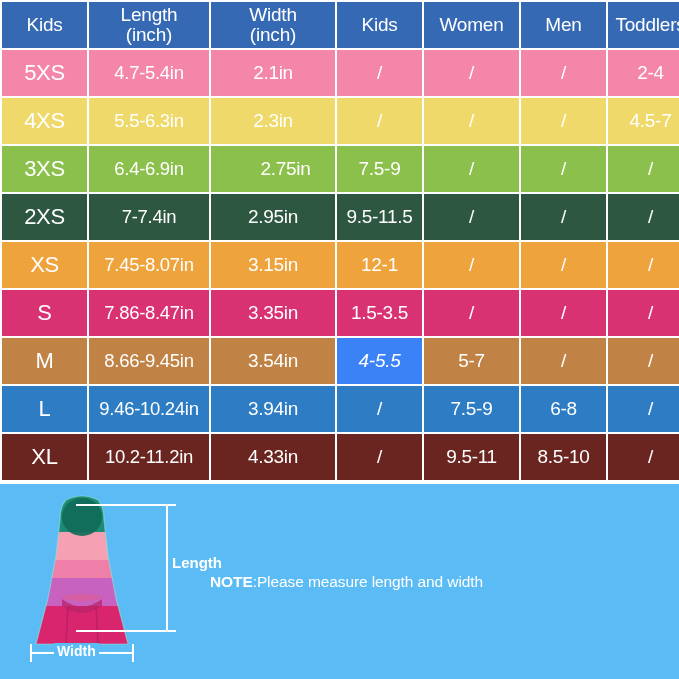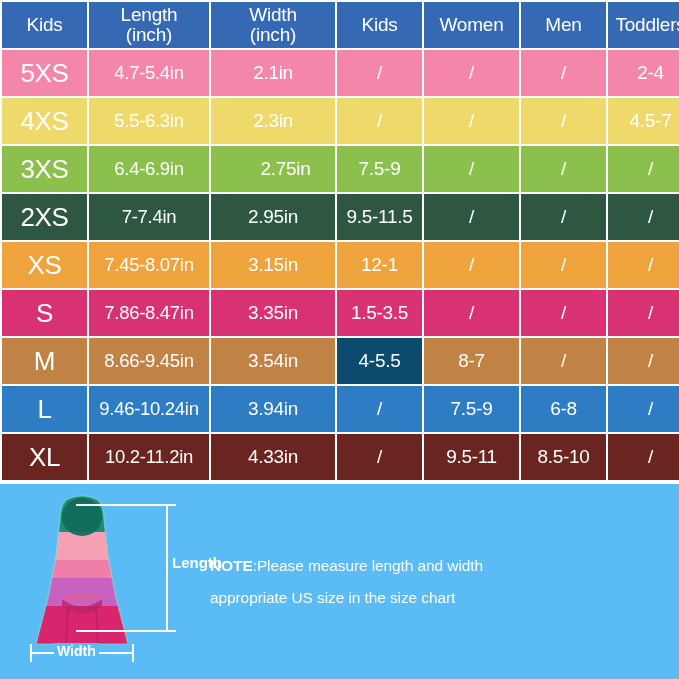--- a/index.html
+++ b/index.html
@@ -37,21 +37,21 @@
     font-size:19px;
     line-height:1.05;
     letter-spacing:-0.2px;
   }
   thead th .sub{display:block;}
   tbody td{
     height:46px;
     font-size:19px;
     letter-spacing:-0.3px;
   }
-  tbody td.size-cell{font-size:26px;}
+  tbody td.size-cell{font-size:22px;}
   tbody td.len-cell{font-size:18.5px;}
 
   
   col.c-size{width:85px;}
   col.c-len{width:120px;}
   col.c-wid{width:124px;}
   col.c-kids{width:85px;}
   col.c-women{width:95px;}
   col.c-men{width:85px;}
   col.c-tod{width:85px;}
@@ -217,22 +217,22 @@
           <td style="background: rgb(217, 50, 114);">3.35in</td>
           <td style="background: rgb(217, 50, 114);">1.5-3.5</td>
           <td style="background: rgb(217, 50, 114);">/</td>
           <td style="background: rgb(217, 50, 114);">/</td>
           <td style="background: rgb(217, 50, 114);">/</td>
         </tr>
         <tr>
           <td class="size-cell" style="background: rgb(192, 131, 69);">M</td>
           <td class="len-cell" style="background: rgb(192, 131, 69);">8.66-9.45in</td>
           <td style="background: rgb(192, 131, 69);">3.54in</td>
-          <td style="background: #0c4a6e;">4-5.5</td>
-          <td style="background: rgb(192, 131, 69);">8-7</td>
+          <td style="background: #3b82f6; font-style: italic;">4-5.5</td>
+          <td style="background: rgb(192, 131, 69);">5-7</td>
           <td style="background: rgb(192, 131, 69);">/</td>
           <td style="background: rgb(192, 131, 69);">/</td>
         </tr>
         <tr>
           <td class="size-cell" style="background: rgb(46, 125, 196);">L</td>
           <td class="len-cell" style="background: rgb(46, 125, 196);">9.46-10.24in</td>
           <td style="background: rgb(46, 125, 196);">3.94in</td>
           <td style="background: rgb(46, 125, 196);">/</td>
           <td style="background: rgb(46, 125, 196);">7.5-9</td>
           <td style="background: rgb(46, 125, 196);">6-8</td>
@@ -290,19 +290,16 @@
         <div class="cap-l"></div>
         <div class="cap-r"></div>
         <div class="dim-label">Width</div>
       </div>
     </div>
 
     <div class="note-area">
       <div class="note-line">
         <span class="note-label">NOTE</span><span>:Please measure length and width</span>
       </div>
-      <div class="note-line">
-        <span>appropriate US size in the size chart</span>
-      </div>
     </div>
 
   </div>
 </div>
 
 </body></html>

